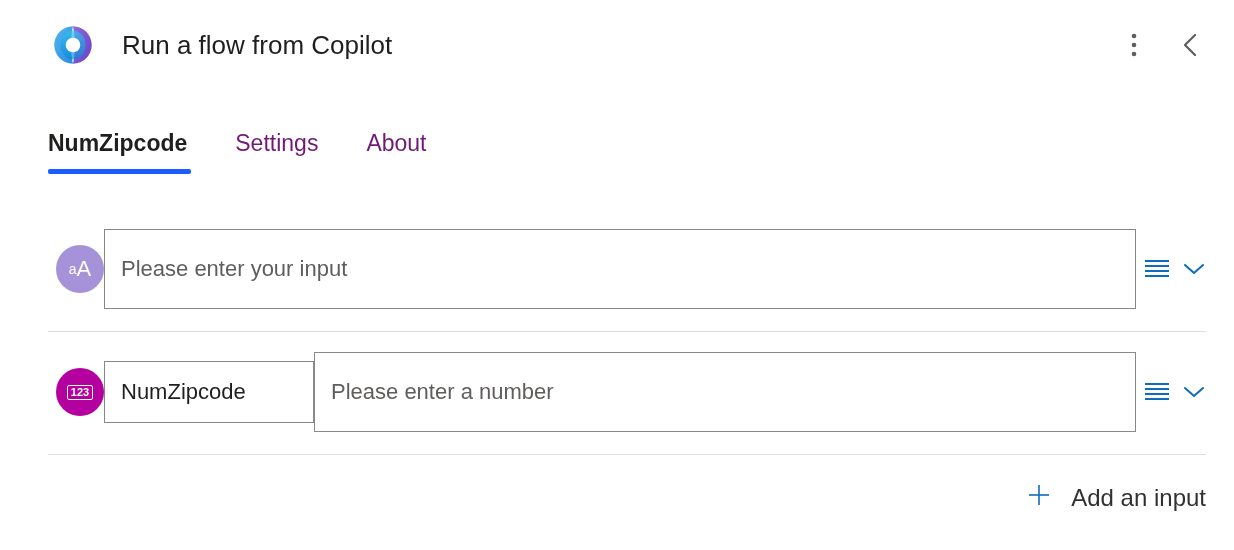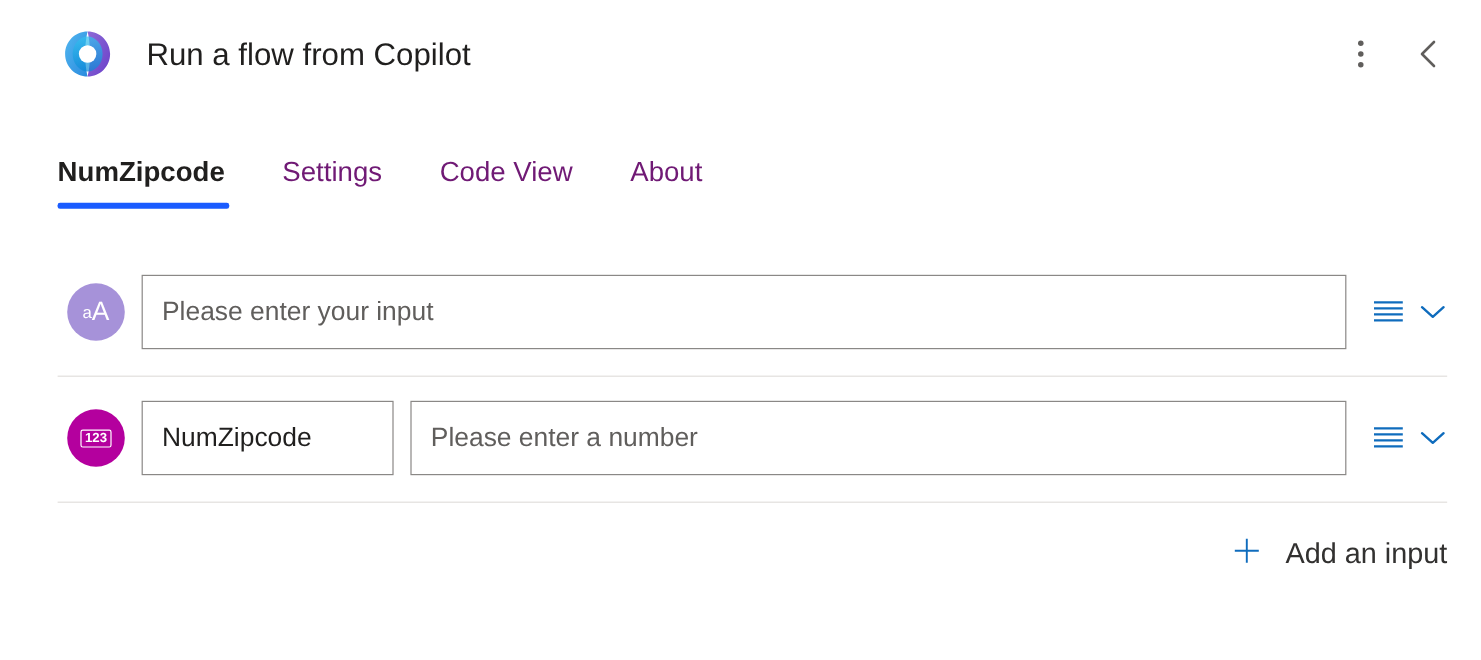--- a/index.html
+++ b/index.html
@@ -60,21 +60,20 @@
       height: 5px;
       background: #1a5cff;
       border-radius: 2px;
     }
     .param-list {
       margin-top: 26px;
     }
     .param-row {
       display: flex;
       align-items: center;
-      gap: 14px;
       padding: 20px 0 22px 8px;
       border-bottom: 1px solid #e1dfdd;
     }
     .type-chip {
       width: 48px;
       height: 48px;
       border-radius: 50%;
       display: flex;
       align-items: center;
       justify-content: center;
@@ -97,21 +96,21 @@
       height: 62px;
       border: 1px solid #8a8886;
       padding: 0 16px;
       font-size: 22px;
       color: #201f1e;
       font-family: inherit;
       background: #fff;
     }
     .value-input {
       flex: 1;
-      height: 62px;
+      height: 80px;
       border: 1px solid #8a8886;
       padding: 0 16px;
       font-size: 22px;
       color: #201f1e;
       font-family: inherit;
       background: #fff;
     }
     .value-input::placeholder, .name-input::placeholder {
       color: #605e5c;
       opacity: 1;
@@ -195,21 +194,20 @@
     <div class="icon-btn">
       <svg width="18" height="28" viewBox="0 0 18 28">
         <path d="M14 4 L4 14 L14 24" stroke="#605e5c" stroke-width="2.2" fill="none" stroke-linecap="round" stroke-linejoin="round"></path>
       </svg>
     </div>
   </div>
 
   <div class="tabs">
     <div class="tab active">NumZipcode</div>
     <div class="tab">Settings</div>
-    <div class="tab">Code View</div>
     <div class="tab">About</div>
   </div>
 
   <div class="param-list">
 
     <div class="param-row">
       <div class="type-chip chip-text">
         <span><span class="aA-small">a</span><span class="aA-large">A</span></span>
       </div>
       <input class="value-input" placeholder="Please enter your input" style="">

